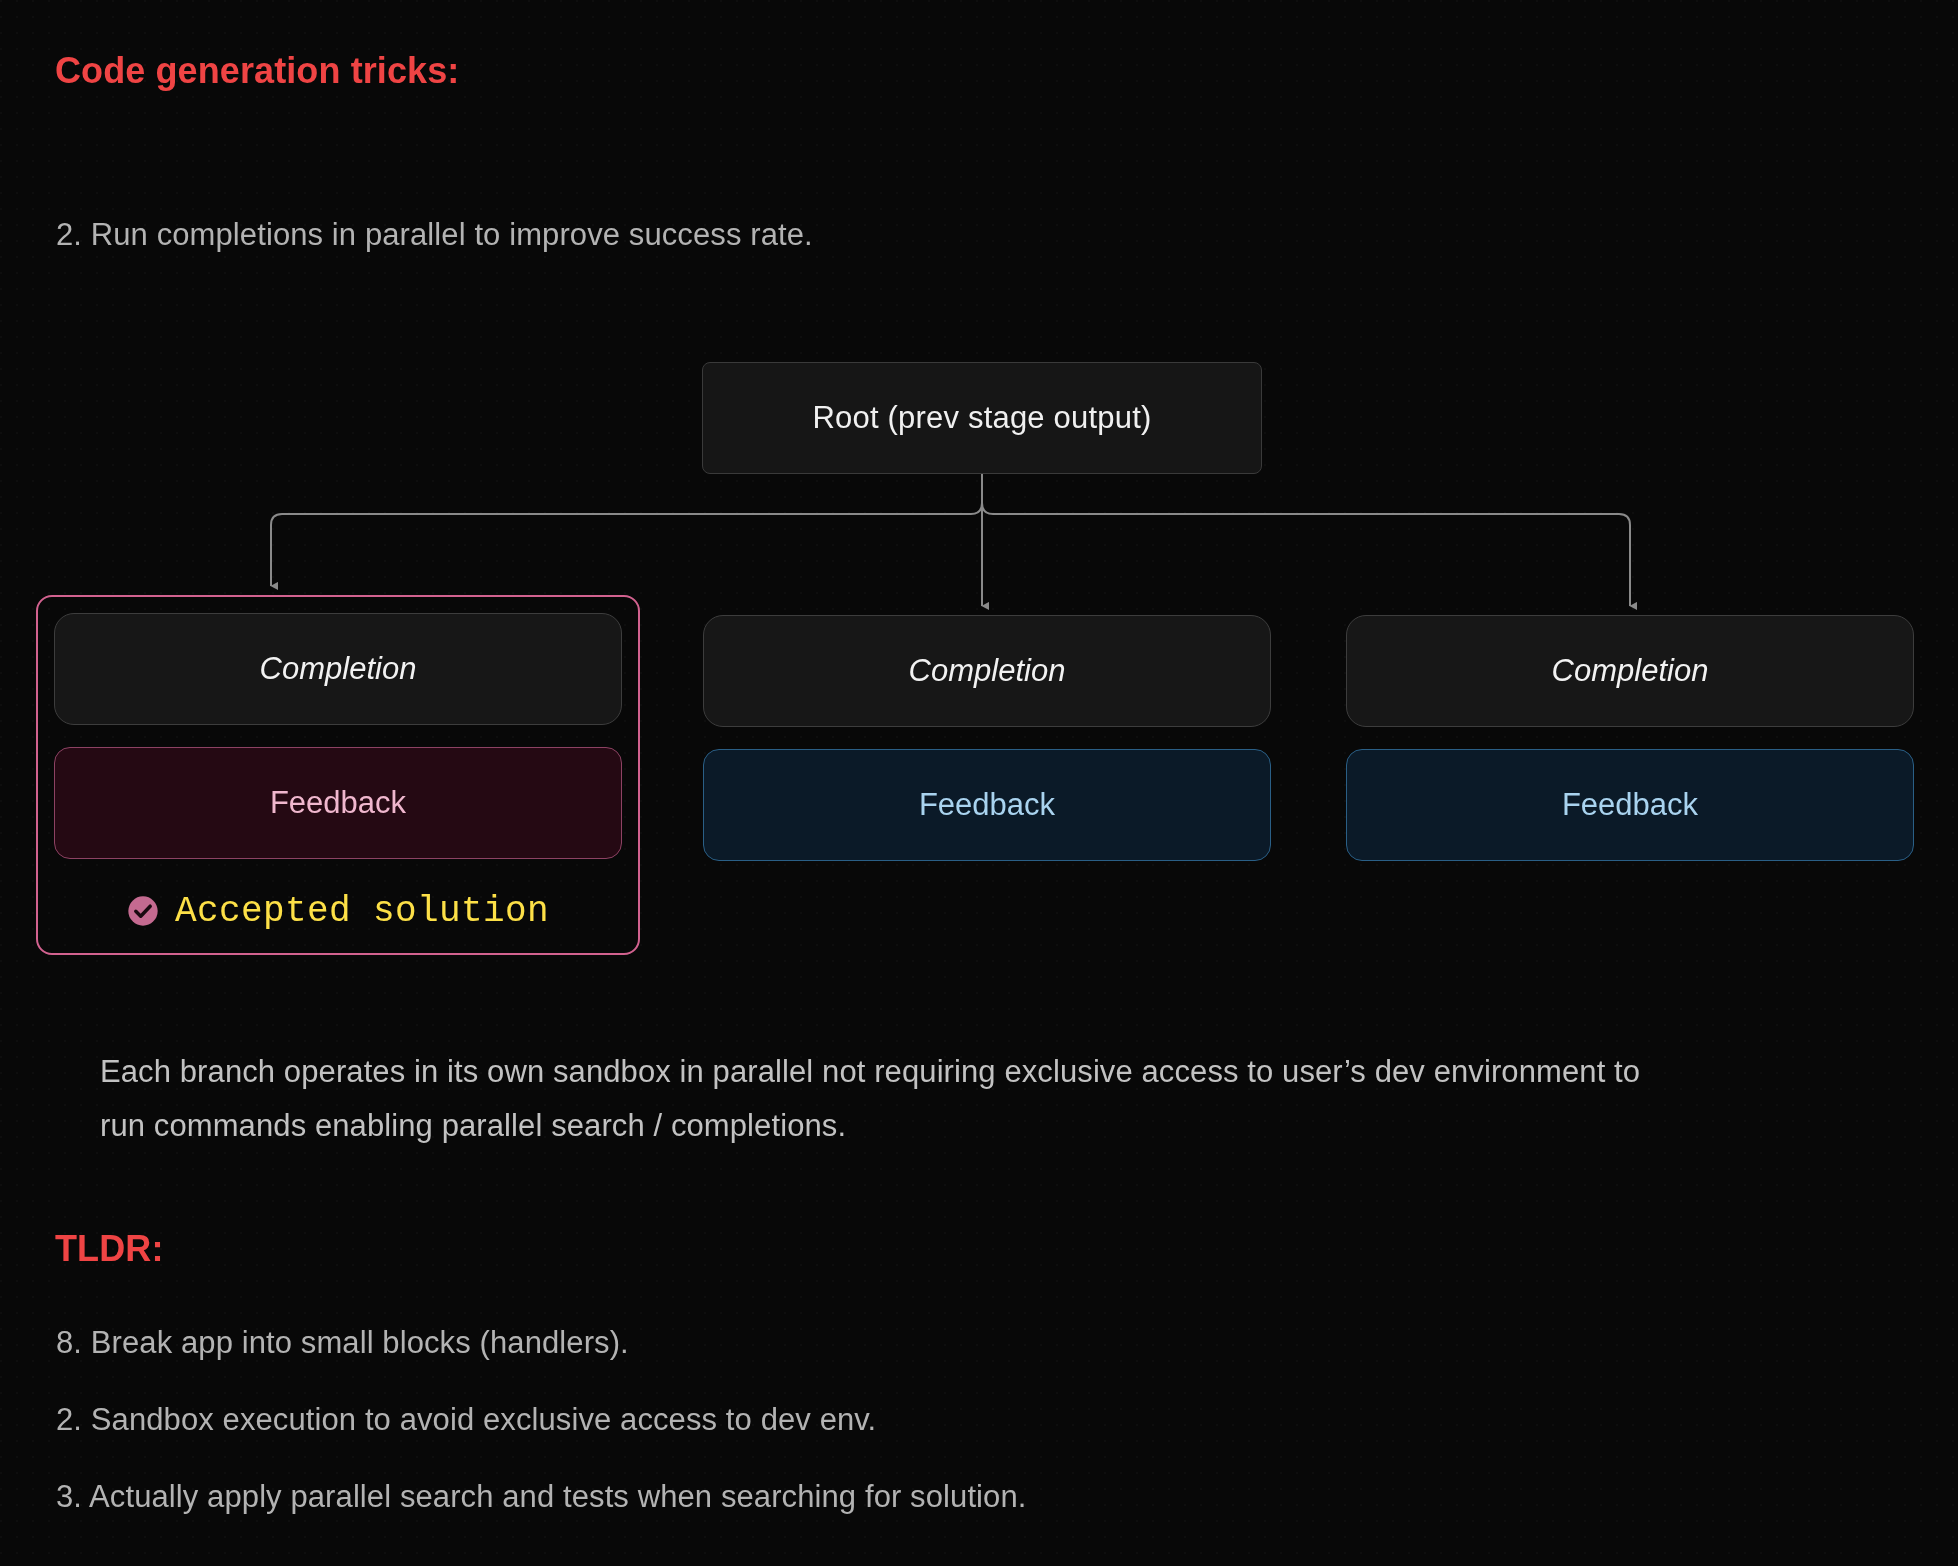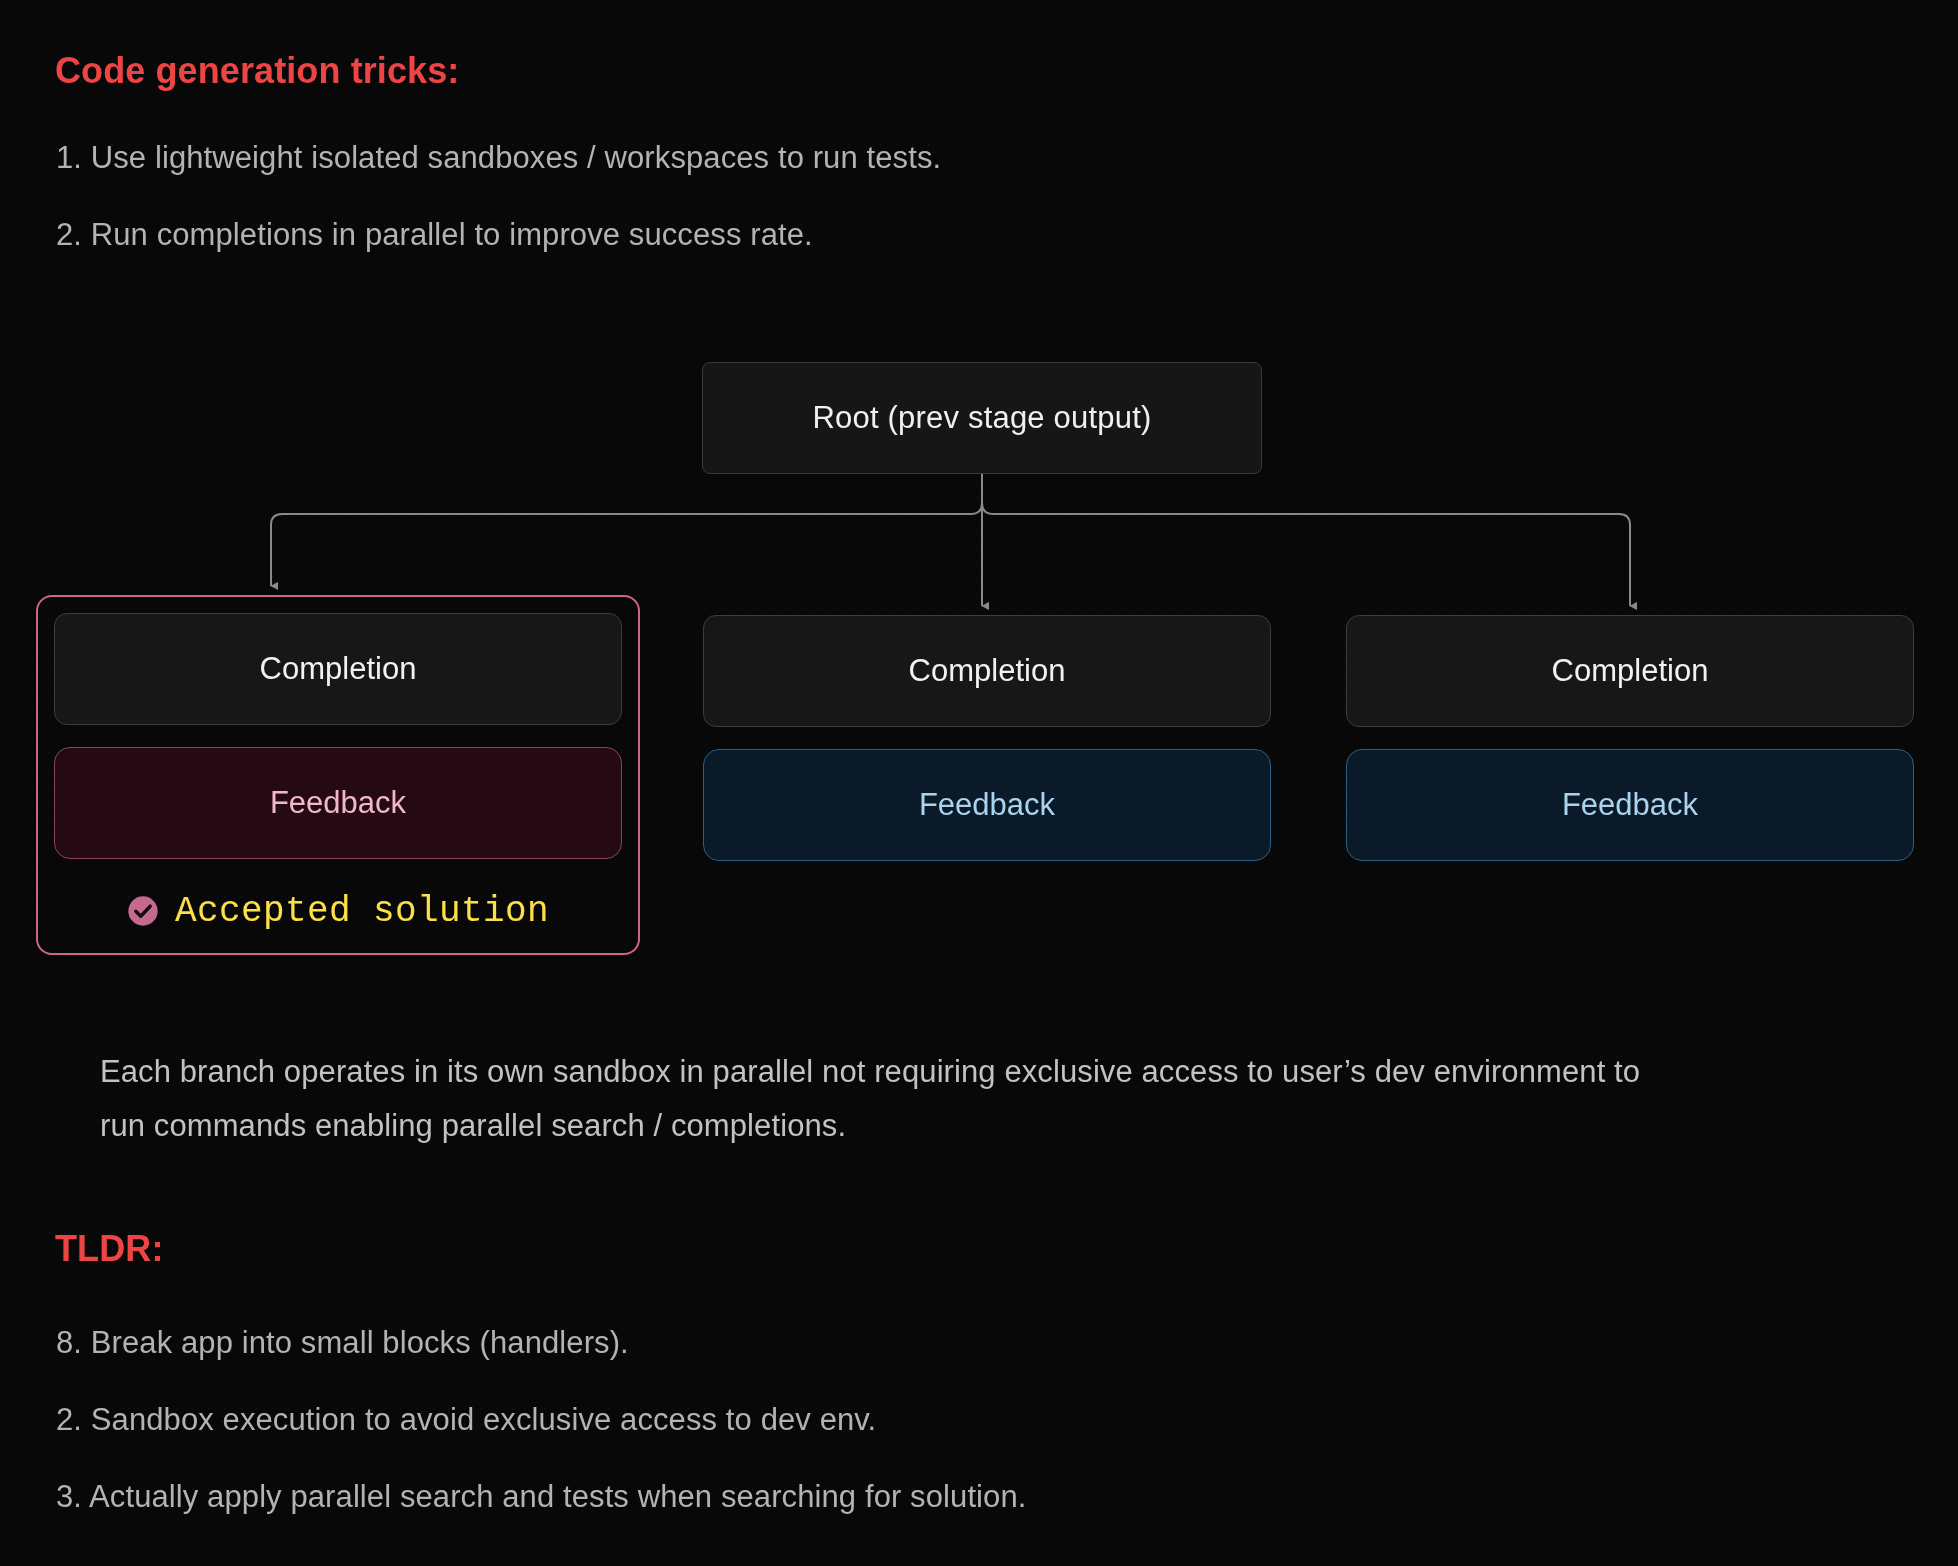--- a/index.html
+++ b/index.html
@@ -123,25 +123,26 @@
     border-radius: 16px;
     padding: 16px 16px 20px 16px;
     width: 604px;
   }
 
   .completion-box {
     display: flex;
     align-items: center;
     justify-content: center;
     height: 112px;
-    border-radius: 13px;
+    border-radius: 20px;
     background: #171717;
     border: 1px solid #3d3d3d;
     color: #f2f2f2;
     font-size: 31px;
+    font-style: italic;
   }
 
   .feedback-box {
     display: flex;
     align-items: center;
     justify-content: center;
     height: 112px;
     border-radius: 16px;
     font-size: 31px;
     margin-top: 22px;
@@ -182,21 +183,20 @@
     display: block;
   }
 </style>
 </head>
 <body>
 
 <div class="page">
 
   <h1 class="heading" id="heading-tricks">Code generation tricks:</h1>
 
-  <div class="body-line" id="tricks-1">1. Use lightweight isolated sandboxes / workspaces to run tests.</div>
 
   <div class="body-line" id="tricks-2">2. Run completions in parallel to improve success rate.</div>
 
   <div id="diagram">
 
     <svg id="connectors" viewBox="0 0 1958 660" width="1958" height="660">
       <defs>
         <marker id="arrowhead" markerWidth="9" markerHeight="9" refX="4.5" refY="7.6" orient="auto" markerUnits="userSpaceOnUse">
           <path d="M 0.4 0.6 L 4.5 8.2 L 8.6 0.6 Z" fill="#8a8a8a"></path>
         </marker>

